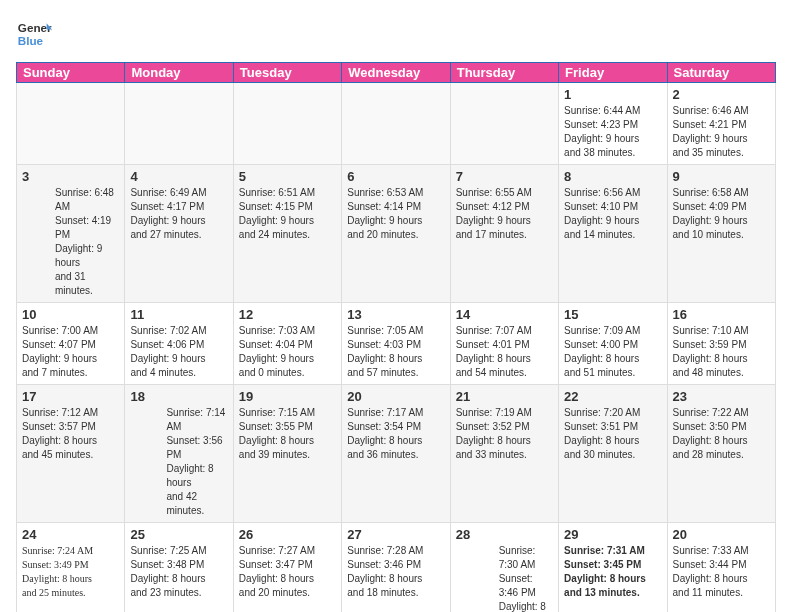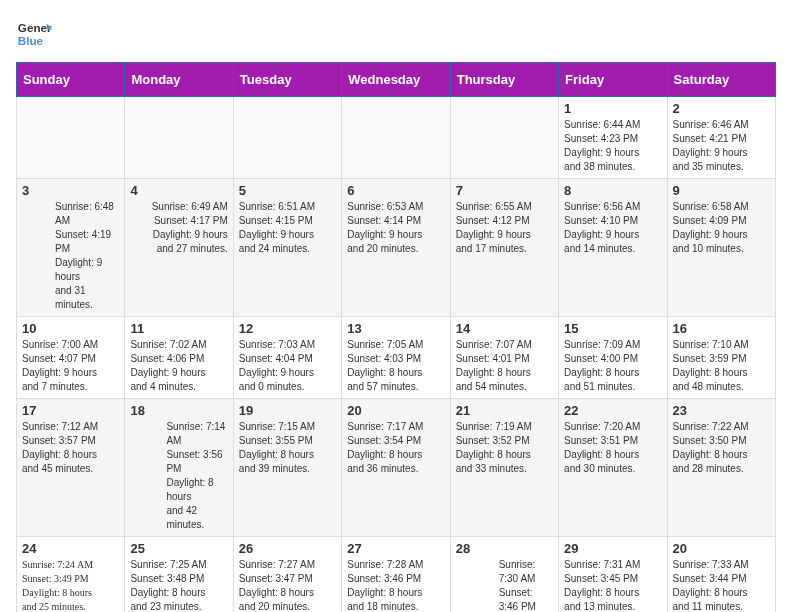--- a/index.html
+++ b/index.html
@@ -36,24 +36,24 @@
     .location-title {
       font-size: 16px;
       color: #555;
     }
     .calendar-table {
       width: 100%;
       border-collapse: collapse;
       border: 1px solid #ccc;
     }
     .calendar-table th {
-      background-color: #a21caf;
+      background-color: #ec4899;
       color: white;
       text-align: left;
-      padding: 9px 6px;
+      padding: 2px 6px;
       font-size: 13px;
       border: 1px solid #2a6ab5;
     }
     .calendar-table td {
       vertical-align: top;
       padding: 4px 5px;
       border: 1px solid #ddd;
       font-size: 10.5px;
       color: #333;
       height: 80px;
@@ -135,21 +135,21 @@
       <tr>
         <td>
           <span class="day-number">3</span>
           <div class="day-info" style="white-space: pre-line; margin-left: 33px;">Sunrise: 6:48 AM
 Sunset: 4:19 PM
 Daylight: 9 hours
 and 31 minutes.</div>
         </td>
         <td>
           <span class="day-number">4</span>
-          <div class="day-info" style="white-space: pre-line; text-align: right;">Sunrise: 6:49 AM
+          <div class="day-info" style="white-space: pre-line;">Sunrise: 6:49 AM
 Sunset: 4:17 PM
 Daylight: 9 hours
 and 27 minutes.</div>
         </td>
         <td>
           <span class="day-number">5</span>
           <div class="day-info" style="white-space: pre-line;">Sunrise: 6:51 AM
 Sunset: 4:15 PM
 Daylight: 9 hours
 and 24 minutes.</div>
@@ -316,21 +316,21 @@
         </td>
         <td>
           <span class="day-number">28</span>
           <div class="day-info" style="white-space: pre-line; margin-left: 43px;">Sunrise: 7:30 AM
 Sunset: 3:46 PM
 Daylight: 8 hours
 and 15 minutes.</div>
         </td>
         <td>
           <span class="day-number">29</span>
-          <div class="day-info" style="white-space: pre-line;">Sunrise: 7:31 AM
+          <div class="day-info" style="white-space: pre-line; font-weight: bold;">Sunrise: 7:31 AM
 Sunset: 3:45 PM
 Daylight: 8 hours
 and 13 minutes.</div>
         </td>
         <td>
           <span class="day-number">20</span>
           <div class="day-info" style="white-space: pre-line;">Sunrise: 7:33 AM
 Sunset: 3:44 PM
 Daylight: 8 hours
 and 11 minutes.</div>

